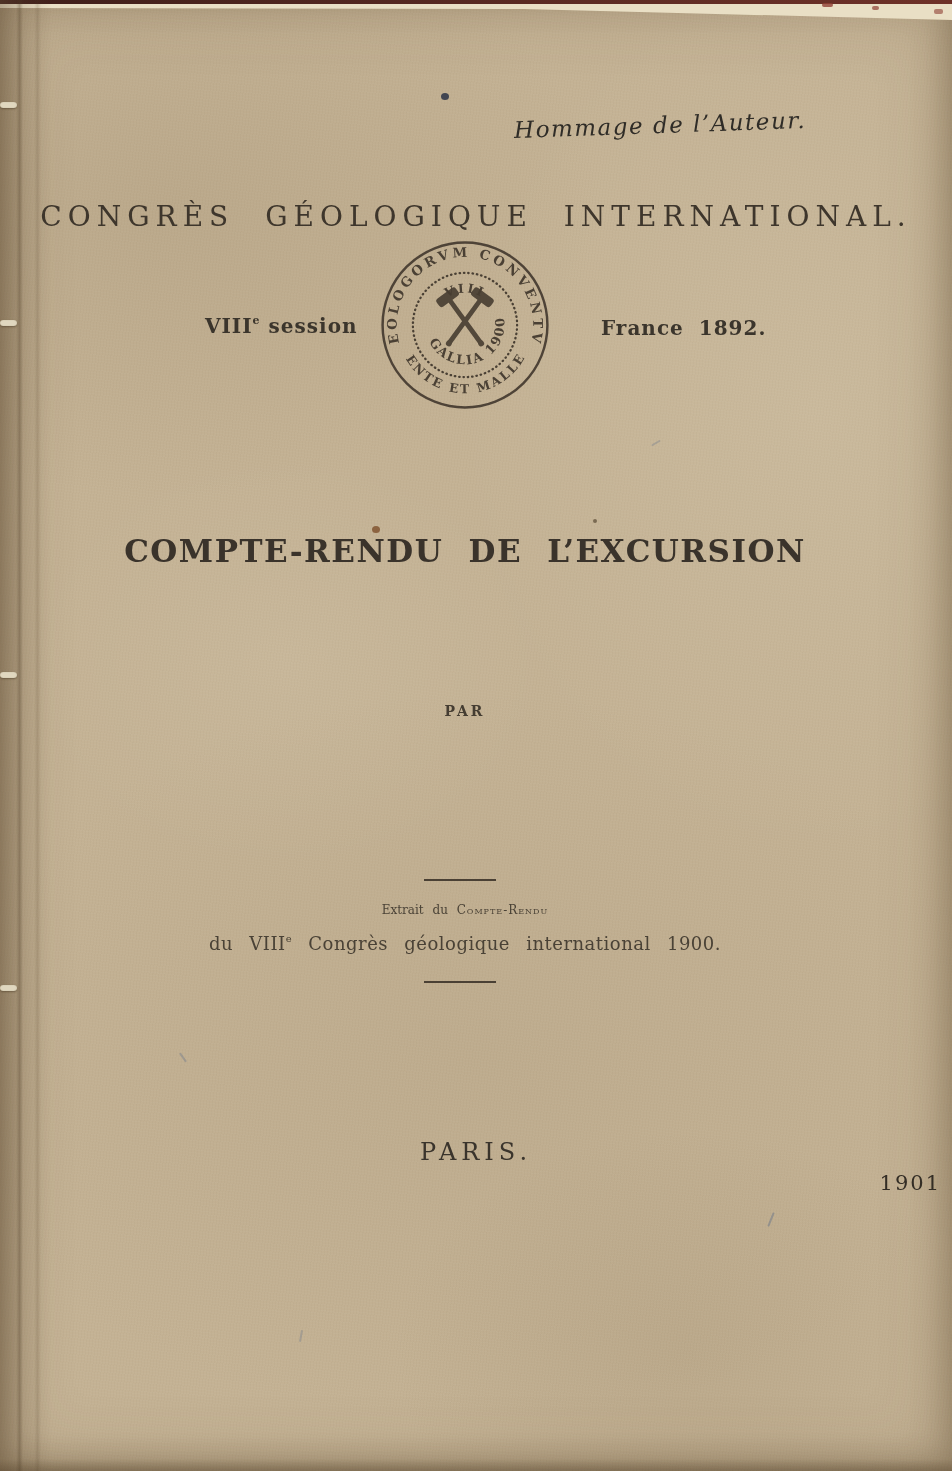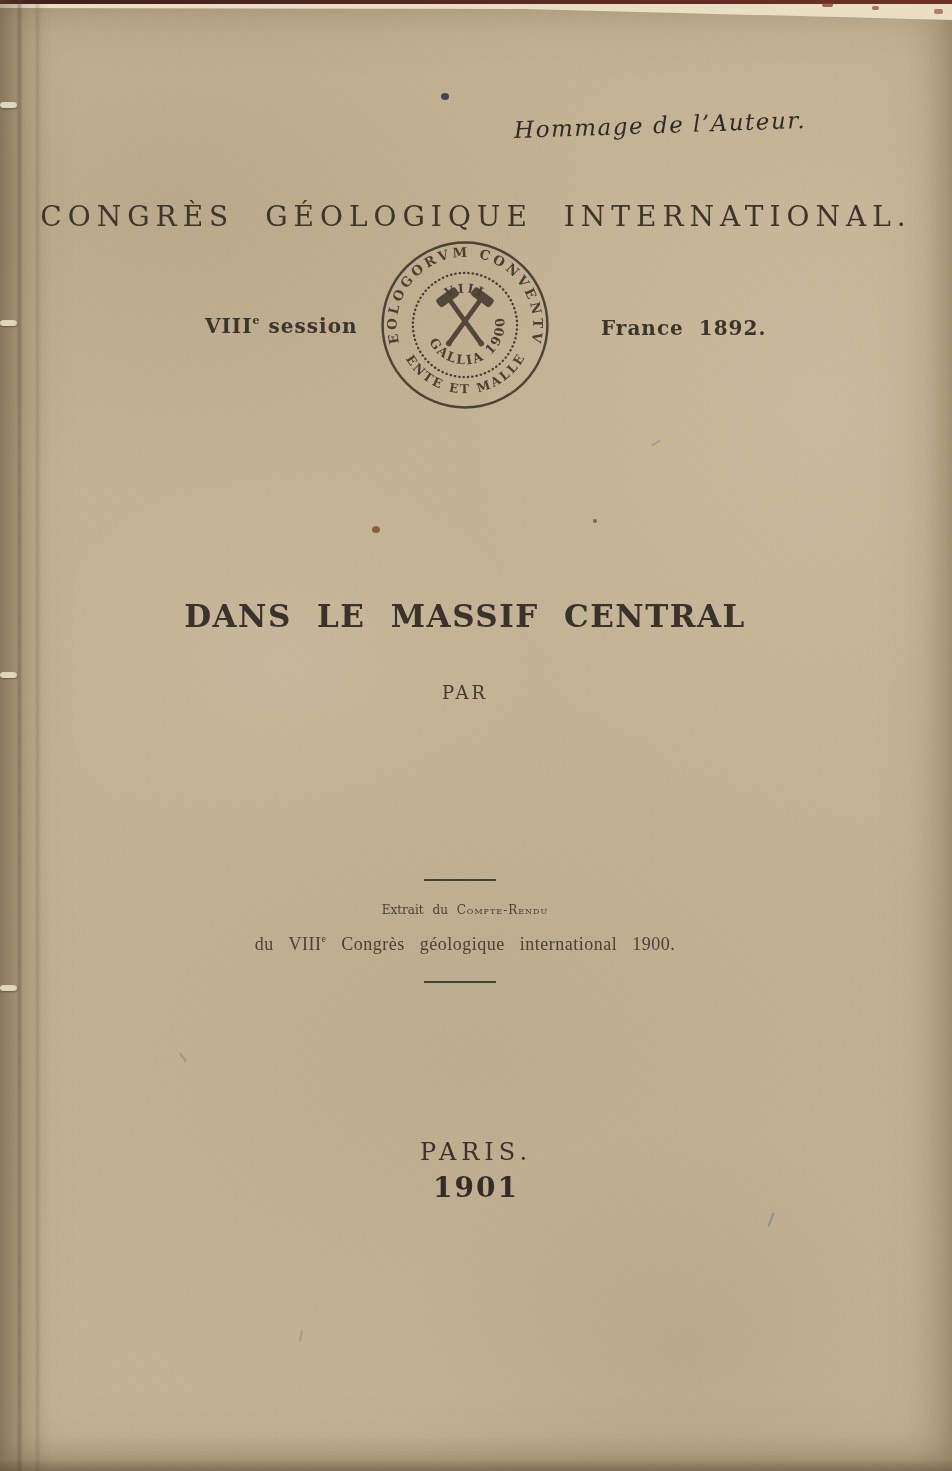--- a/index.html
+++ b/index.html
@@ -37,31 +37,31 @@
     color:#2f2c27;transform:rotate(-2deg);}
   .congress-title{top:180px;left:8px;width:936px;text-align:center;font-size:28px;
     letter-spacing:6px;word-spacing:16px;color:#3e362c;margin-top:20px;}
   .session-left{top:314px;left:205px;font-size:20px;font-weight:700;letter-spacing:1px;color:#3b352c;text-align:right;}
   .session-left sup{font-size:11px;vertical-align:9px;}
   .session-right{top:316px;left:601px;font-size:20px;font-weight:700;letter-spacing:1px;word-spacing:7px;color:#3b352c;}
   .centered{left:0;width:930px;text-align:center;}
   .main-title{font-size:31px;font-weight:700;letter-spacing:1.5px;word-spacing:13px;color:#3a332b;}
   .title-line1{top:533px;}
   .title-line2{top:598px;}
-  .byline{top:682px;font-size:18px;font-weight:400;letter-spacing:3px;color:#453d32;}
+  .byline{top:703px;font-size:14px;font-weight:700;letter-spacing:3px;color:#453d32;}
   .author{top:724px;font-size:27px;font-weight:700;letter-spacing:1px;word-spacing:6px;color:#39322a;}
   .rule{left:424px;width:72px;height:2px;background:#4a4034;}
   .rule-1{top:879px;}
   .rule-2{top:981px;}
   .extract-1{top:903px;font-size:12px;color:#4a4236;word-spacing:5px;}
   .extract-1 .sc{font-variant:small-caps;letter-spacing:1px;}
-  .extract-2{top:933px;font-size:18px;color:#4a4236;word-spacing:10px;letter-spacing:.5px;font-family:Liberation Serif, serif;}
+  .extract-2{top:933px;font-size:18px;color:#4a4236;word-spacing:10px;letter-spacing:.5px;}
   .extract-2 sup{font-size:10px;vertical-align:8px;}
   .city{top:1138px;left:11px;width:930px;text-align:center;font-size:24px;letter-spacing:5px;color:#3a342c;}
-  .year{top:1171px;left:11px;width:930px;text-align:center;font-size:28px;font-weight:700;letter-spacing:2px;color:#332d25;}
+  .year{top:1171px;left:11px;width:930px;text-align:right;font-size:21px;font-weight:400;letter-spacing:2px;color:#332d25;}
   
   .seal{left:375px;top:235px;width:180px;height:180px;}
   .seal text{font-family:"DejaVu Serif","Liberation Serif",serif;fill:#4a4034;}
   .ring-text{font-size:14px;font-weight:600;letter-spacing:3.5px;}
   .ring-text-bottom{font-size:13px;font-weight:600;letter-spacing:2.5px;}
   .inner-top-text{font-size:13px;font-weight:600;letter-spacing:3px;}
   .inner-bottom-text{font-size:13.5px;font-weight:700;letter-spacing:2px;}
   
   .speck{border-radius:50%;}
   .fiber{border-radius:2px;}
@@ -124,21 +124,21 @@
         <circle cx="0" cy="29" r="3.1"></circle>
       </g>
       <g transform="rotate(36)">
         <rect x="-2.5" y="-30" width="5" height="59" rx="2.2"></rect>
         <rect x="-12.5" y="-36.5" width="25" height="10.5" rx="3.2"></rect>
         <circle cx="0" cy="29" r="3.1"></circle>
       </g>
     </g>
   </svg>
 
-  <div class="abs centered main-title title-line2">DANS LE MASSIF CENTRAL</div>
+  <div class="abs centered main-title title-line1">COMPTE-RENDU DE L’EXCURSION</div>
 
   <div class="abs centered byline">PAR</div>
 
   <div class="abs rule rule-1"></div>
   <div class="abs centered extract-1"><span>Extrait du </span><span class="sc">Compte-Rendu</span></div>
   <div class="abs centered extract-2"><span>du VIII</span><sup>e</sup><span> Congrès géologique international 1900.</span></div>
   <div class="abs rule rule-2"></div>
 
   <div class="abs city">PARIS.</div>
   <div class="abs year">1901</div>

